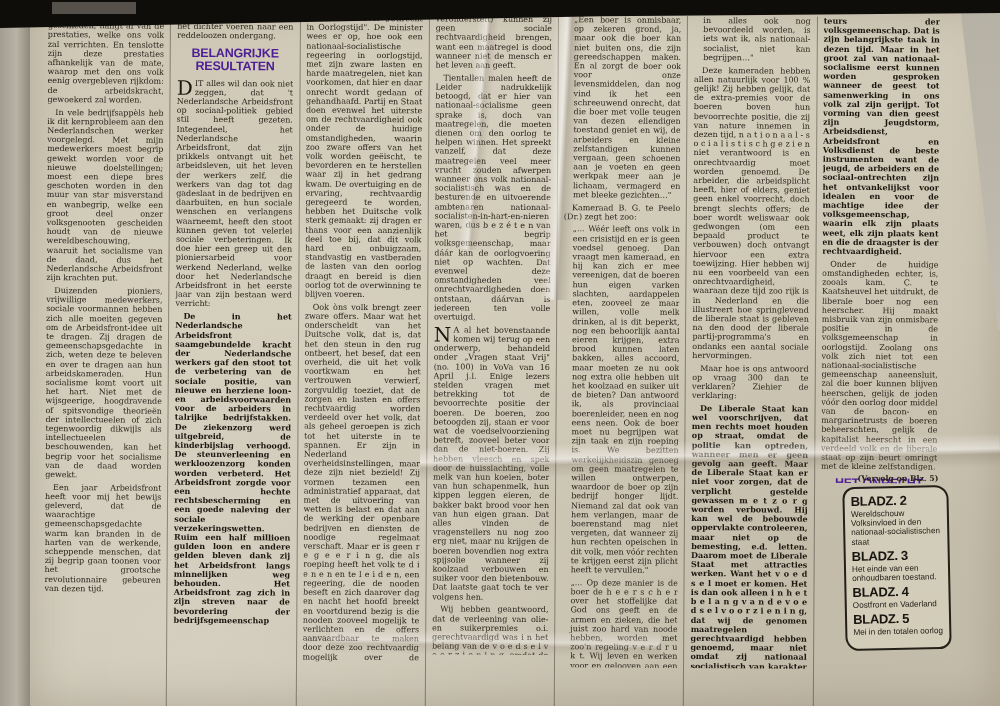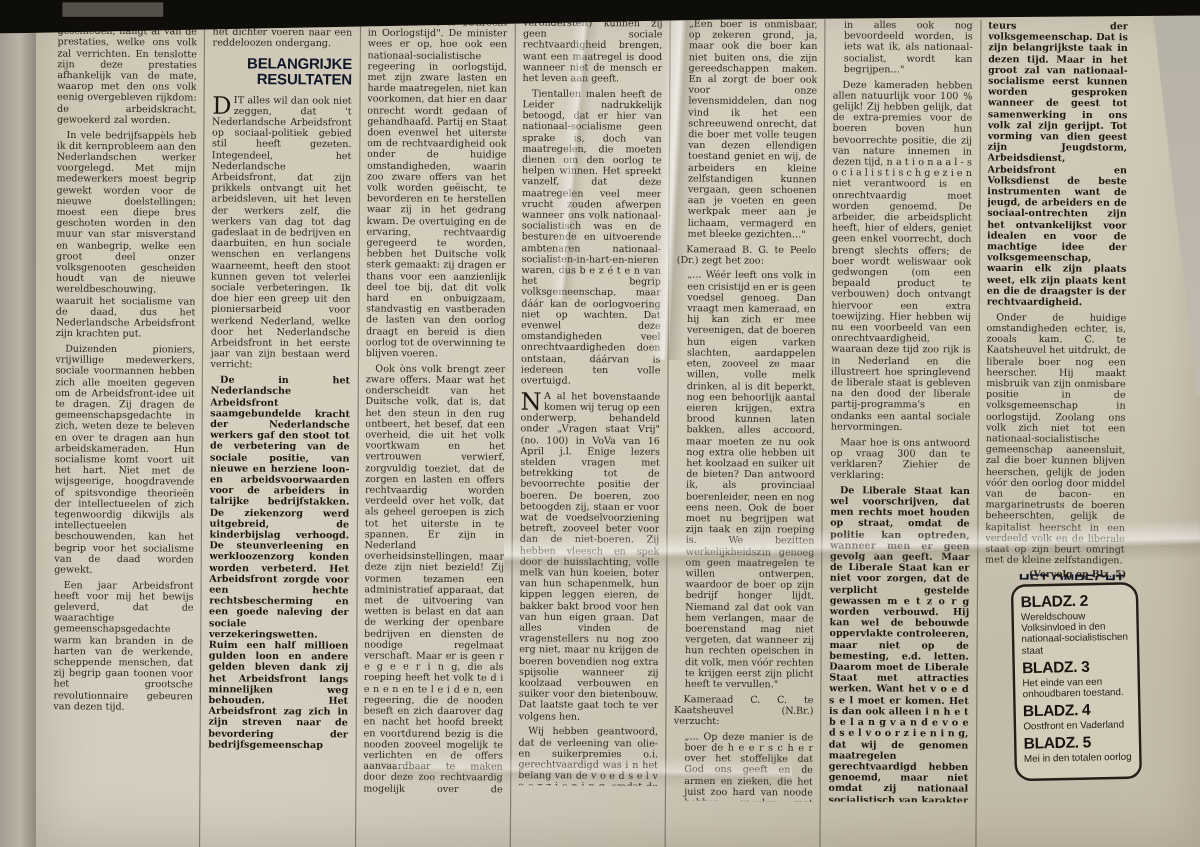--- a/index.html
+++ b/index.html
@@ -43,22 +43,22 @@
   
   .columns{position:absolute;left:42px;top:12px;right:54px;bottom:0;display:flex;
     transform:rotate(.35deg);transform-origin:top left;z-index:5;}
   .col{flex:1 1 0;padding:0 6px;color:#2b241c;}
   .col + .col{border-left:1px solid rgba(45,38,30,.45);}
   .colin{overflow:hidden;}
   .col p{margin:0 0 3.5px;font-size:8px;line-height:9.2px;text-align:justify;text-indent:8px;}
   .col p.cont{text-indent:0;}
   .col p.q{padding-left:9px;text-indent:0;}
   .col p.b{font-weight:700;color:#1c160f;}
-  .headline{font-family:"Liberation Sans", sans-serif;font-weight:700;color:#0f172a;
-    font-size:12.5px;line-height:13.5px;text-align:right;letter-spacing:-.2px;margin:6px 0 5px;}
+  .headline{font-family:"Liberation Sans", sans-serif;font-weight:700;color:#4c1d95;
+    font-size:12.5px;line-height:13.5px;text-align:center;letter-spacing:-.2px;margin:6px 0 5px;}
   .dc{float:left;font-size:20px;line-height:16px;padding:1px 2px 0 0;color:#1c160f;}
   
   .vervolg{position:absolute;left:845px;top:474px;width:106px;text-align:center;
     font-size:7.8px;font-weight:700;color:#241e16;z-index:6;}
   .index-box{position:absolute;left:844px;top:486px;width:106px;height:164px;box-sizing:border-box;
     border:2px solid #241f18;border-radius:12px 14px 12px 14px;
     background:rgba(211,204,186,.97);padding:3px 6px 4px;transform:rotate(-1.2deg);
     overflow:hidden;z-index:7;}
   .index-box h4{font-family:"Liberation Sans", sans-serif;font-weight:700;color:#181410;
     font-size:13px;line-height:14px;margin:3px 0 1px;letter-spacing:-.3px;}
@@ -99,27 +99,26 @@
         <p>Tientallen malen heeft de Leider nadrukkelijk betoogd, dat er hier van nationaal-socialisme geen sprake is, doch van maatregelen, die moeten dienen om den oorlog te helpen winnen. Het spreekt vanzelf, dat deze maatregelen veel meer vrucht zouden afwerpen wanneer ons volk nationaal-socialistisch was en de besturende en uitvoerende ambtenaren nationaal-socialisten-in-hart-en-nieren waren, dus b e z é t e n van het begrip volksgemeenschap, maar dáár kan de oorlogvoering niet op wachten. Dat evenwel deze omstandigheden veel onrechtvaardigheden doen ontstaan, dáárvan is iedereen ten volle overtuigd.</p>
         <p class="cont"><span class="dc">N</span>A al het bovenstaande komen wij terug op een onderwerp, behandeld onder „Vragen staat Vrij" (no. 100) in VoVa van 16 April j.l. Enige lezers stelden vragen met betrekking tot de bevoorrechte positie der boeren. De boeren, zoo betoogden zij, staan er voor wat de voedselvoorziening betreft, zooveel beter voor dan de niet-boeren. Zij hebben vleesch en spek door de huisslachting, volle melk van hun koeien, boter van hun schapenmelk, hun kippen leggen eieren, de bakker bakt brood voor hen van hun eigen graan. Dat alles vinden de vragenstellers nu nog zoo erg niet, maar nu krijgen de boeren bovendien nog extra spijsolie wanneer zij koolzaad verbouwen en suiker voor den bietenbouw. Dat laatste gaat toch te ver volgens hen.</p>
         <p>Wij hebben geantwoord, dat de verleening van olie- en suikerpremies o.i. gerechtvaardigd was i n het belang van de v o e d s e l v o o r z i e n i n g, omdat de verplichte verbouw van koolzaad en bieten voor de boeren ook a a n t r e k k e l ij k moet zijn en omdat moet worden voorkomen, dat de boeren zullen gaan probeeren olie te persen uit het zaad. Dit levert namelijk, wanneer het door particulieren geschiedt, een zeer slecht rendement op.</p>
       </div>
     </div>
     <div class="col">
       <div class="colin" style="max-height: 652px;">
         <p class="cont q">„Een boer is onmisbaar, op zekeren grond, ja, maar ook die boer kan niet buiten ons, die zijn gereedschappen maken. En al zorgt de boer ook voor onze levensmiddelen, dan nog vind ik het een schreeuwend onrecht, dat die boer met volle teugen van dezen ellendigen toestand geniet en wij, de arbeiders en kleine zelfstandigen kunnen vergaan, geen schoenen aan je voeten en geen werkpak meer aan je lichaam, vermagerd en met bleeke gezichten…"</p>
         <p>Kameraad B. G. te Peelo (Dr.) zegt het zoo:</p>
         <p class="q">„... Wéér leeft ons volk in een crisistijd en er is geen voedsel genoeg. Dan vraagt men kameraad, en hij kan zich er mee vereenigen, dat de boeren hun eigen varken slachten, aardappelen eten, zooveel ze maar willen, volle melk drinken, al is dit beperkt, nog een behoorlijk aantal eieren krijgen, extra brood kunnen laten bakken, alles accoord, maar moeten ze nu ook nog extra olie hebben uit het koolzaad en suiker uit de bieten? Dan antwoord ik, als provinciaal boerenleider, neen en nog eens neen. Ook de boer moet nu begrijpen wat zijn taak en zijn roeping is. We bezitten werkelijkheidszin genoeg om geen maatregelen te willen ontwerpen, waardoor de boer op zijn bedrijf honger lijdt. Niemand zal dat ook van hem verlangen, maar de boerenstand mag niet vergeten, dat wanneer zij hun rechten opeischen in dit volk, men vóór rechten te krijgen eerst zijn plicht heeft te vervullen."</p>
-        <p>Kameraad C. C. te Kaatsheuvel (N.Br.) verzucht:</p>
         <p class="q">„... Op deze manier is de boer de h e e r s c h e r over het stoffelijke dat God ons geeft en de armen en zieken, die het juist zoo hard van noode hebben, worden met zoo'n regeling v e r d r u k t. Wij leven en werken voor en gelooven aan een g e m e e n s c h a p p e l ij k streven en de boer behoeft daar boven in geen enkel opzicht bevoorrecht te worden."</p>
       </div>
     </div>
     <div class="col">
       <div class="colin" style="max-height: 652px;">
-        <p class="cont q">in alles ook nog bevoordeeld worden, is iets wat ik, als nationaal-socialist, wordt kan begrijpen…"</p>
+        <p class="cont q">in alles ook nog bevoordeeld worden, is iets wat ik, als nationaal-socialist, niet kan begrijpen…"</p>
         <p>Deze kameraden hebben allen natuurlijk voor 100 % gelijk! Zij hebben gelijk, dat de extra-premies voor de boeren boven hun bevoorrechte positie, die zij van nature innemen in dezen tijd, n a t i o n a a l - s o c i a l i s t i s c h  g e z i e n niet verantwoord is en onrechtvaardig moet worden genoemd. De arbeider, die arbeidsplicht heeft, hier of elders, geniet geen enkel voorrecht, doch brengt slechts offers; de boer wordt weliswaar ook gedwongen (om een bepaald product te verbouwen) doch ontvangt hiervoor een extra toewijzing. Hier hebben wij nu een voorbeeld van een onrechtvaardigheid, waaraan deze tijd zoo rijk is in Nederland en die illustreert hoe springlevend de liberale staat is gebleven na den dood der liberale partij-programma's en ondanks een aantal sociale hervormingen.</p>
         <p>Maar hoe is ons antwoord op vraag 300 dan te verklaren? Ziehier de verklaring:</p>
         <p class="b">De Liberale Staat kan wel voorschrijven, dat men rechts moet houden op straat, omdat de politie kan optreden, wanneer men er geen gevolg aan geeft. Maar de Liberale Staat kan er niet voor zorgen, dat de verplicht gestelde gewassen m e t  z o r g worden verbouwd. Hij kan wel de bebouwde oppervlakte controleeren, maar niet op de bemesting, e.d. letten. Daarom moet de Liberale Staat met attracties werken. Want het v o e d s e l moet er komen. Het is dan ook alleen i n  h e t  b e l a n g  v a n  d e  v o e d s e l v o o r z i e n i n g, dat wij de genomen maatregelen gerechtvaardigd hebben genoemd, maar niet omdat zij nationaal socialistisch van karakter zouden zijn!</p>
       </div>
     </div>
     <div class="col">
       <div class="colin" style="max-height: 466px;">
         <p class="cont b">teurs der volksgemeenschap. Dat is zijn belangrijkste taak in dezen tijd. Maar in het groot zal van nationaal-socialisme eerst kunnen worden gesproken wanneer de geest tot samenwerking in ons volk zal zijn gerijpt. Tot vorming van dien geest zijn Jeugdstorm, Arbeidsdienst, Arbeidsfront en Volksdienst de beste instrumenten want de jeugd, de arbeiders en de sociaal-ontrechten zijn het ontvankelijkst voor idealen en voor de machtige idee der volksgemeenschap, waarin elk zijn plaats weet, elk zijn plaats kent en die de draagster is der rechtvaardigheid.</p>
         <p>Onder de huidige omstandigheden echter, is, zooals kam. C. te Kaatsheuvel het uitdrukt, de liberale boer nog een heerscher. Hij maakt misbruik van zijn onmisbare positie in de volksgemeenschap in oorlogstijd. Zoolang ons volk zich niet tot een nationaal-socialistische gemeenschap aaneensluit, zal die boer kunnen blijven heerschen, gelijk de joden vóór den oorlog door middel van de bacon- en margarinetrusts de boeren beheerschten, gelijk de kapitalist heerscht in een verdeeld volk en de liberale staat op zijn beurt omringt met de kleine zelfstandigen.</p>
         <h3 class="headline">HET ONRECHT DER BUREAUCRATIE</h3>

